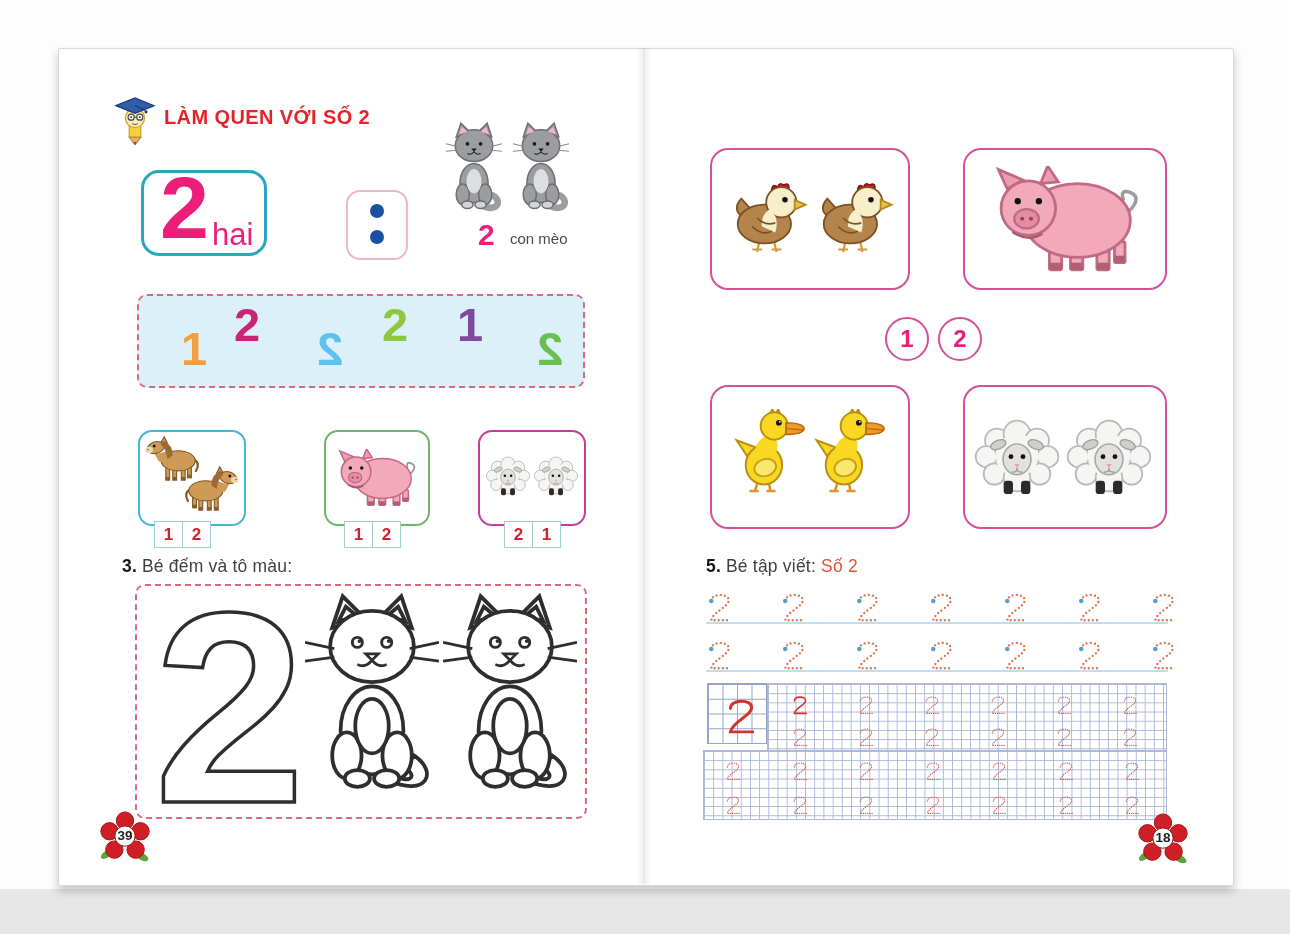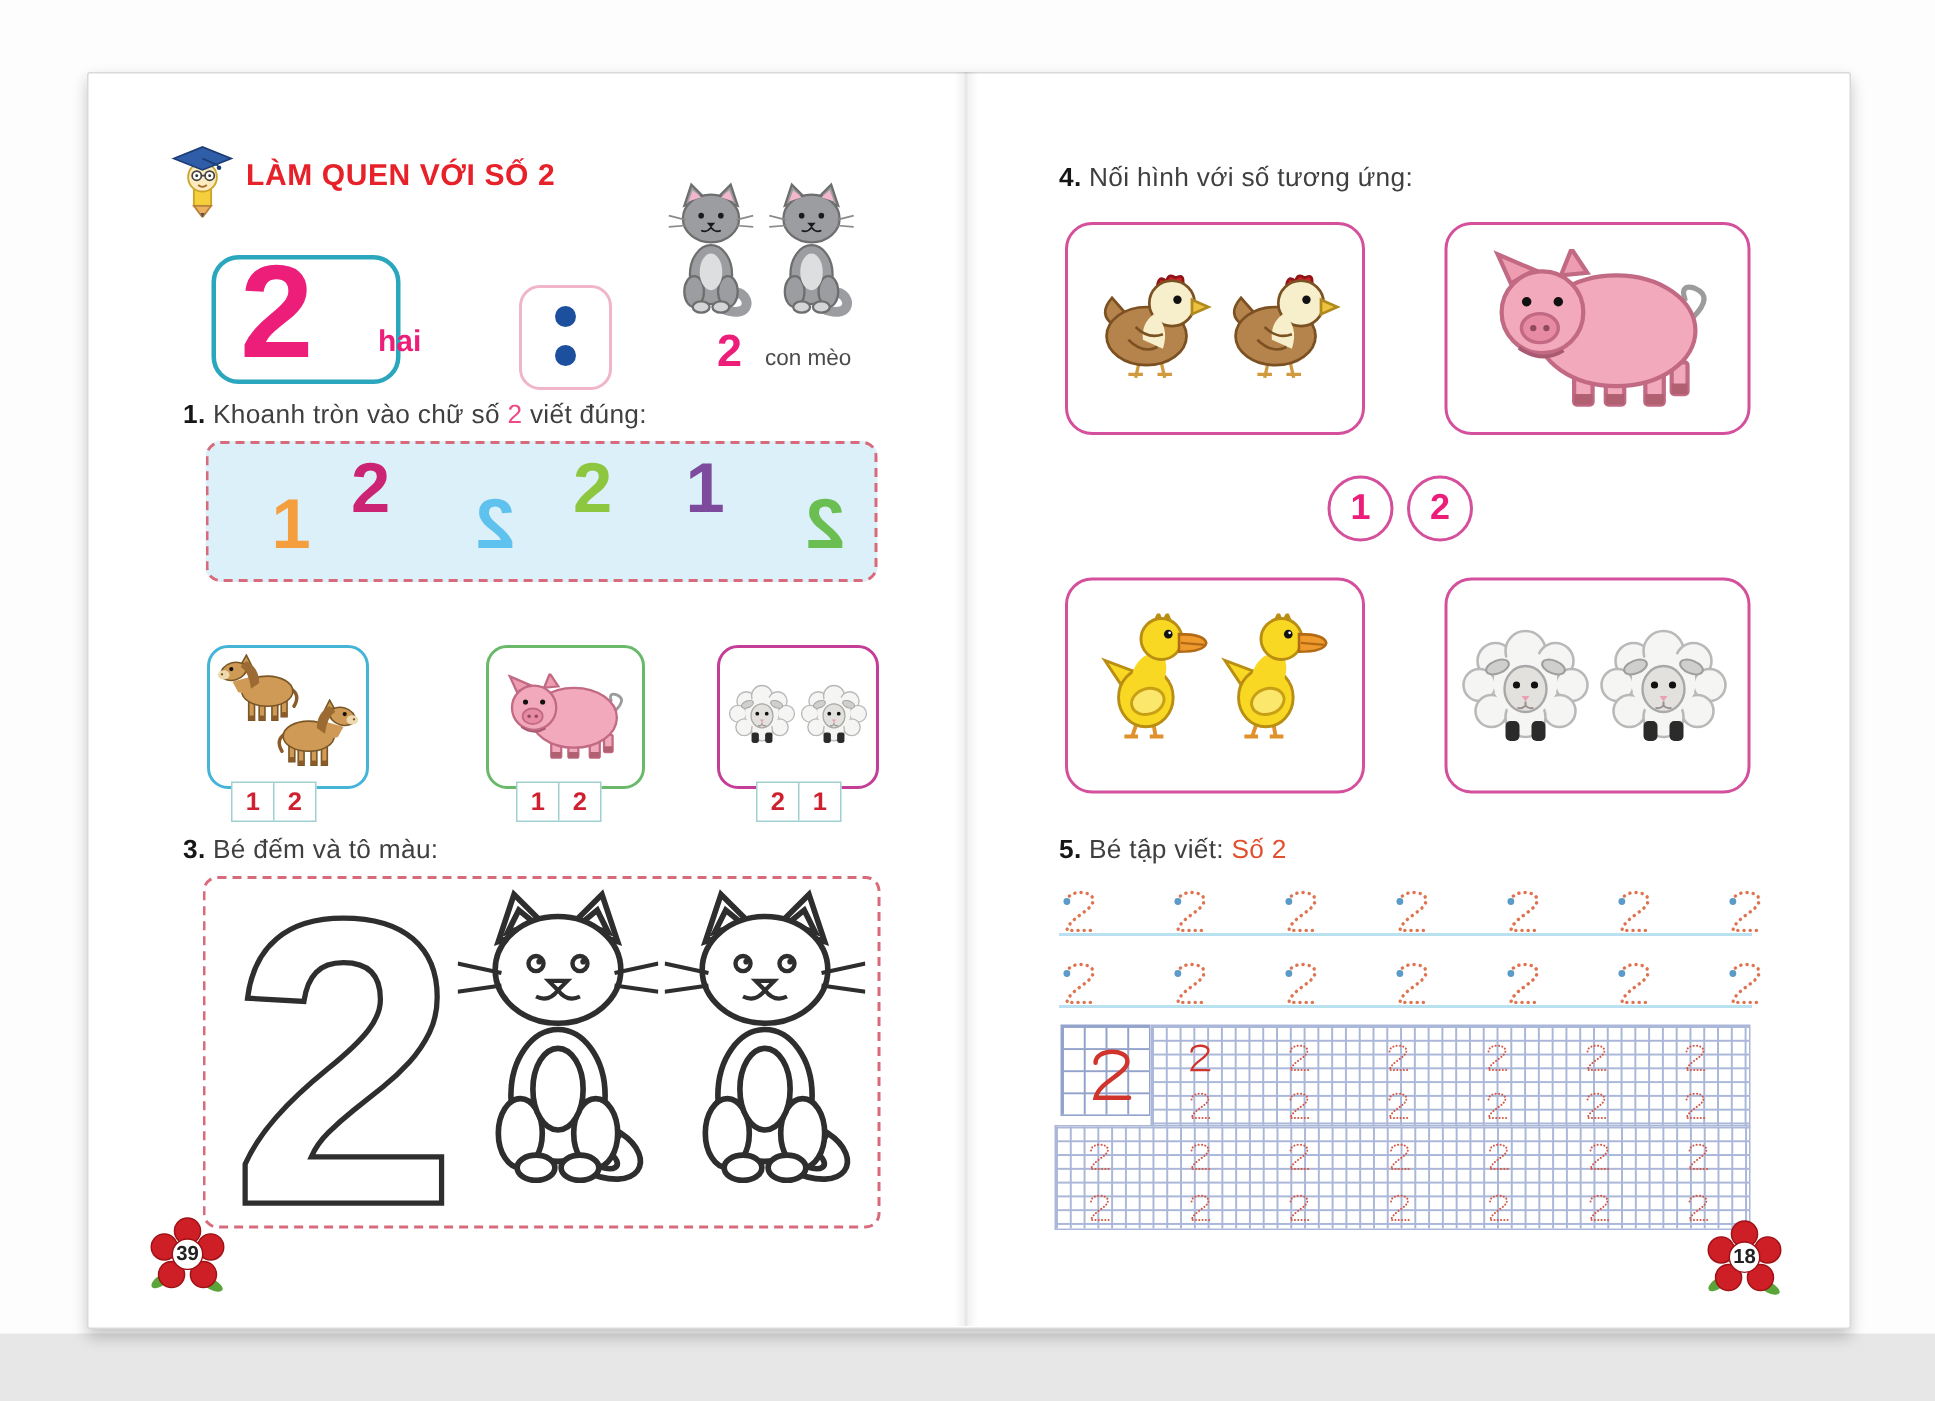--- a/index.html
+++ b/index.html
@@ -12,21 +12,21 @@
   .abs{position:absolute;}
   
   .heading{position:absolute;font-size:17.5px;color:#3f3f3f;white-space:nowrap;letter-spacing:.2px;}
   .heading b{color:#161616;margin-right:5px;}
   .hl-pink{color:#ed4a87;}
   .hl-red{color:#e2512f;}
   .title{position:absolute;left:164px;top:106px;font-size:20px;font-weight:bold;color:#e62129;letter-spacing:.4px;}
   
   .num-card{position:absolute;left:141px;top:170px;width:120px;height:80px;border:3px solid #2aa7bc;border-radius:18px;background:#fff;}
   .num-card .big2{position:absolute;left:16px;top:-16px;font-size:88px;font-weight:bold;color:#ec1e79;}
-  .num-card .word{position:absolute;left:68px;top:44px;font-size:20px;font-weight:bold;color:#ec1e79;margin-left:40px;}
+  .num-card .word{position:absolute;left:68px;top:44px;font-size:31px;font-weight:normal;color:#ec1e79;}
   
   .domino{position:absolute;left:346px;top:190px;width:58px;height:66px;border:2px solid #f0b6c8;border-radius:14px;background:#fff;}
   .domino .dot{position:absolute;left:50%;width:14px;height:14px;margin-left:-7px;border-radius:50%;background:#1d4f9f;}
   .domino .dot.d1{top:12px;} .domino .dot.d2{top:38px;}
   
   .cats-count{position:absolute;left:478px;top:218px;font-size:30px;font-weight:bold;color:#ec1e79;}
   .cats-label{position:absolute;left:510px;top:230px;font-size:15px;color:#4a4a4a;}
   
   .dashed-box{position:absolute;border:2px dashed #d96a7c;border-radius:10px;}
   .pick-box{left:137px;top:294px;width:444px;height:90px;background:#dcf0fa;}
@@ -276,23 +276,20 @@
     <span class="dot d2"></span>
   </div>
 
   <svg class="abs" style="left:444px;top:116px" width="130" height="112" viewBox="0 0 130 112">
     <use href="#sym-cat" x="0" y="2" width="60" height="104"></use>
     <use href="#sym-cat" x="67" y="2" width="60" height="104"></use>
   </svg>
   <span class="cats-count">2</span>
   <span class="cats-label">con mèo</span>
 
-  <div class="heading" style="left:122px;top:266px">
-    <b>1.</b><span>Khoanh tròn vào chữ số </span><span class="hl-pink">2</span><span> viết đúng:</span>
-  </div>
   <div class="dashed-box pick-box">
       <span class="pick-num lowered"><span style="color: rgb(245, 158, 61);">1</span></span>
       <span class="pick-num raised"><span style="color: rgb(203, 36, 116);">2</span></span>
       <span class="pick-num lowered"><span class="mirrored" style="color: rgb(95, 194, 238);">2</span></span>
       <span class="pick-num raised"><span style="color: rgb(141, 198, 63);">2</span></span>
       <span class="pick-num raised"><span style="color: rgb(125, 74, 157);">1</span></span>
       <span class="pick-num lowered"><span class="mirrored" style="color: rgb(107, 191, 82);">2</span></span>
     </div>
 
 
@@ -342,23 +339,20 @@
     <svg style="position:absolute;left:306px;top:6px" width="134" height="218" viewBox="0 0 64 104">
         <use href="#sym-cat-outline"></use>
       </svg>
   </div>
 
   <svg class="flower" style="left:96px;top:810px" viewBox="0 0 60 60">
       <use href="#sym-flower"></use>
     </svg>
   <span class="page-num" style="left:112px;top:828px">39</span>
 
-  <div class="heading" style="left:706px;top:108px">
-    <b>4.</b><span>Nối hình với số tương ứng:</span>
-  </div>
 
   <div class="match-box" style="left:710px;top:148px;width:196px;height:138px">
     <svg width="196" height="138" viewBox="0 0 196 138">
       <use href="#sym-hen" x="16" y="28" width="80" height="80"></use>
       <use href="#sym-hen" x="102" y="28" width="80" height="80"></use>
     </svg>
   </div>
   <div class="match-box" style="left:963px;top:148px;width:200px;height:138px">
     <svg width="200" height="138" viewBox="0 0 200 138">
       <use href="#sym-pig" x="28" y="16" width="148" height="109"></use>

